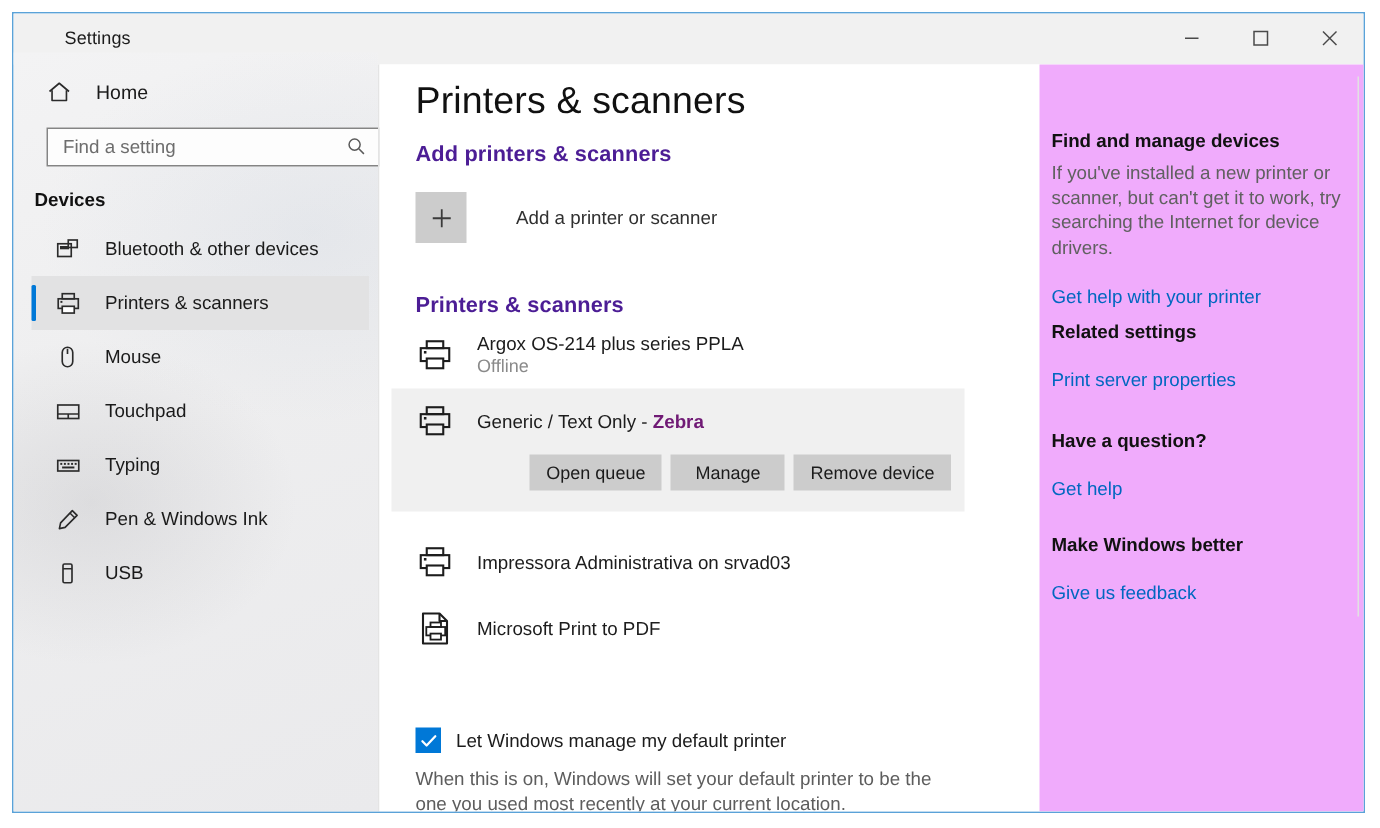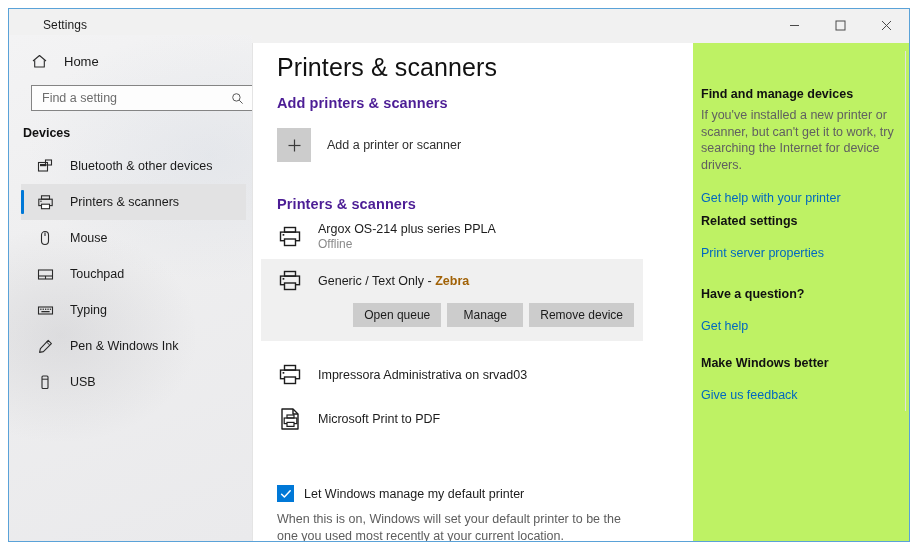--- a/index.html
+++ b/index.html
@@ -84,39 +84,39 @@
     background:#ffffff;overflow:hidden;
   }
   #page-title{
     position:absolute;left:24px;top:10px;
     font-size:25px;color:#111111;font-weight:normal;letter-spacing:.1px;
   }
   .sec-hdr{
     font-size:14.5px;color:#4c1d95;font-weight:bold;letter-spacing:.1px;
   }
   #add-hdr{position:absolute;left:24px;top:52px;}
-  #add-row{position:absolute;left:24px;top:85px;display:flex;align-items:center;}
+  #add-row{position:absolute;left:24px;top:85px;display:flex;align-items:center;gap:17px;}
   #add-plus{
     width:34px;height:34px;background:#cccccc;
     display:flex;align-items:center;justify-content:center;
     color:#3b3b3b;font-size:19px;font-weight:300;
   }
   #add-label{margin-left:16px;font-size:12.5px;color:#303030;}
   #list-hdr{position:absolute;left:24px;top:153px;}
   #printer-list{position:absolute;left:8px;top:172px;width:382px;}
   .prow{position:relative;padding:0 0 0 16px;}
   .prow.selected{background:#f0f0f0;}
   .prow-main{display:flex;align-items:center;height:44px;}
   .pico{
     width:26px;height:26px;flex:0 0 26px;
     display:flex;align-items:center;justify-content:center;color:#1d1d1d;
   }
   .ptext{margin-left:15px;}
   .pname{font-size:12.5px;color:#1c1c1c;line-height:15px;}
-  .pname b{font-weight:bold;color:#a16207;}
+  .pname b{font-weight:bold;color:#701a75;}
   .pstatus{font-size:12px;color:#8a8a8a;line-height:15px;}
   .pbtns{
     display:flex;justify-content:flex-end;gap:6px;
     padding:0 9px 14px 0;
   }
   .pbtn{
     min-width:76px;height:24px;background:#cccccc;
     display:flex;align-items:center;justify-content:center;
     font-size:12px;color:#1b1b1b;padding:0 11px;box-sizing:border-box;
     border:none;
@@ -128,21 +128,21 @@
     width:17px;height:17px;background:#0078d7;flex:0 0 17px;
     display:flex;align-items:center;justify-content:center;color:#ffffff;
   }
   #cbox-label{margin-left:10px;font-size:12.5px;color:#1c1c1c;}
   #default-desc{
     margin-top:9px;font-size:12.5px;color:#5d5d5d;line-height:17px;width:362px;
   }
   
   #rail{
     position:absolute;left:684px;top:34px;width:218px;bottom:0;
-    background:#bef264;
+    background:#f0abfc;
   }
   #rail-divider{
     position:absolute;left:896px;top:42px;width:1px;height:360px;background:#e1e1e1;
   }
   .rail-sec{position:absolute;left:8px;width:196px;}
   .rail-title{font-size:12.5px;font-weight:bold;color:#111111;margin-bottom:6px;}
   .rail-body{font-size:12.5px;color:#606060;line-height:16.5px;margin-bottom:5px;}
   .rail-link{font-size:12.5px;color:#0067c0;display:block;margin-top:18px;}
   #rail-1{top:44px;}
   #rail-2{top:171px;}

